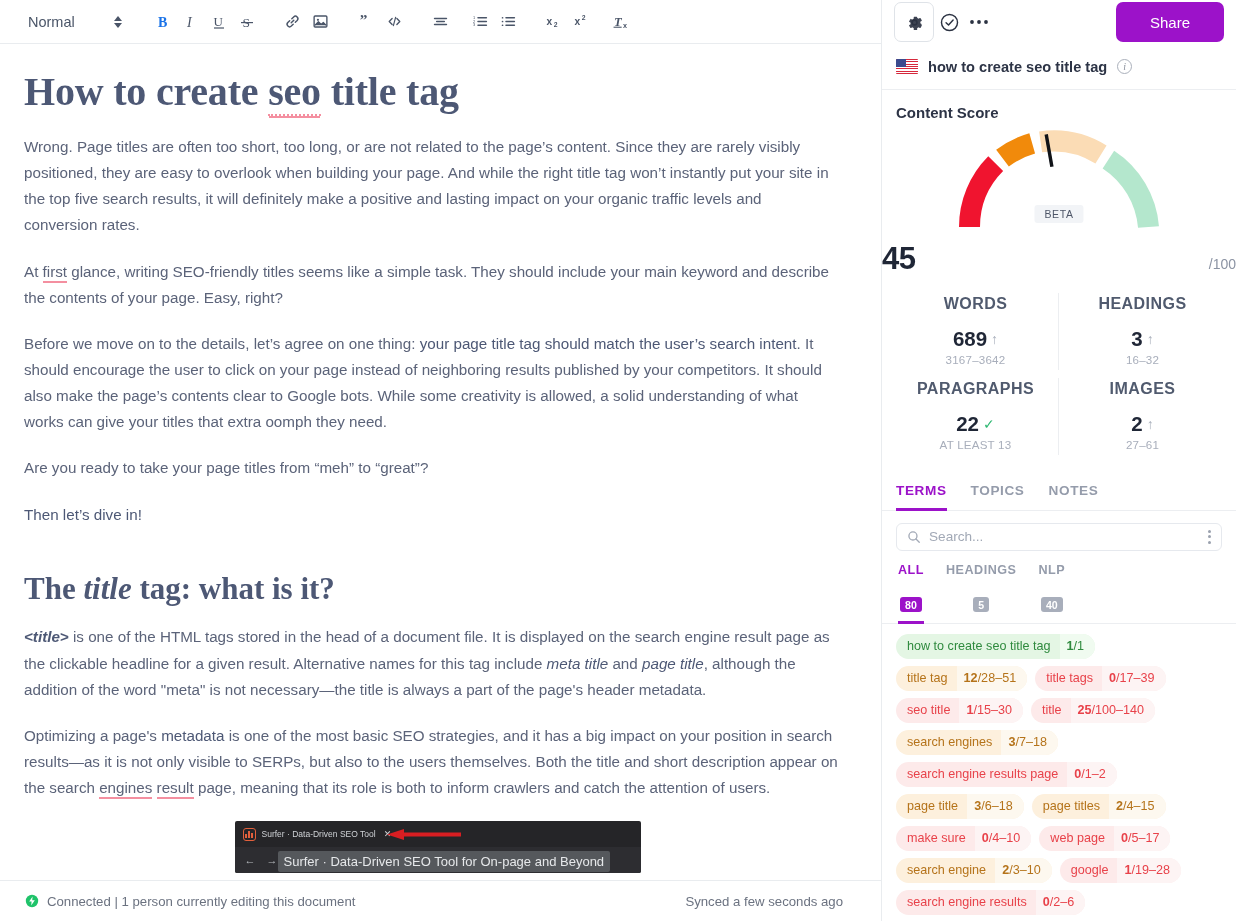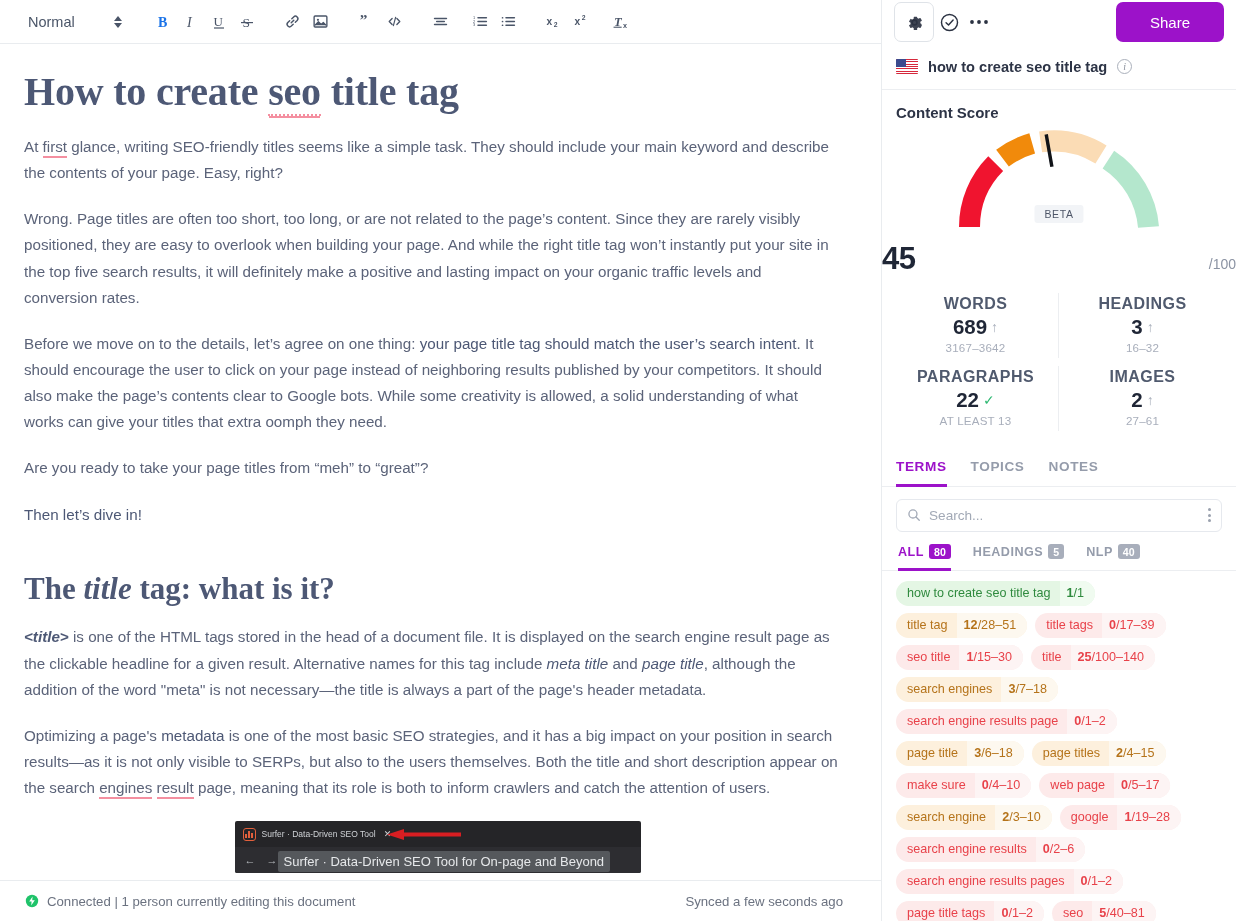--- a/index.html
+++ b/index.html
@@ -176,21 +176,21 @@
 
   .stats {
     display: grid; grid-template-columns: 1fr 1fr;
     margin-top: 12px; padding: 0 10px;
   }
   .stat { text-align: center; padding: 6px 0 8px 0; position: relative; }
   .stat:nth-child(odd)::after {
     content:""; position:absolute; right:0; top:4px; bottom:4px; width:1px; background:#eceef1;
   }
   .st-label { font-size: 16px; letter-spacing: 0.45px; color: #505a6e; font-weight: 700;}
-  .st-main { display:flex; align-items:center; justify-content:center; gap:4px; margin-top:2px;}
+  .st-main { display:flex; align-items:center; justify-content:center; gap:4px; margin-top:14px;}
   .st-val { font-size: 20.5px; font-weight: 700; color: #1f2636; }
   .st-range { font-size: 11.6px; color: #a8aebb; margin-top: 2px; letter-spacing:0.2px;}
   .arrow-up { color:#a8aebb; font-size: 14px; line-height:1; }
   .check-ok { color:#2eb872; font-size: 14px; line-height:1; }
 
   .tabs {
     display:flex; gap: 24px; padding: 14px 14px 0 14px;
     border-bottom: 1px solid #eceef1; margin-top: 10px;
   }
   .tab {
@@ -208,22 +208,22 @@
     flex:1; border: none; outline: none; font-size: 13.6px; color: #2d3446;
     font-family: "Liberation Sans", sans-serif; background: transparent;
   }
   .search-box input::placeholder { color: #a2a9b6; }
   .vdots { color:#9aa1ae; font-size:15px; line-height:0.5; letter-spacing:0;
      display:flex; flex-direction:column; gap:2.5px; cursor:pointer; }
   .vdots i { width:3px;height:3px;background:#9aa1ae;border-radius:50%; display:block;}
 
   .filters { display:flex; gap: 22px; padding: 12px 14px 0 16px;
      border-bottom: 1px solid #eceef1; }
-  .filter { display:flex; align-items:center; gap: 5px; cursor:pointer;
-     padding-bottom: 9px; border-bottom: 3px solid transparent; margin-bottom:-1.5px;}
+  .filter { display:flex; align-items:center; gap: 20px; cursor:pointer;
+     padding-bottom: 9px; border-bottom: 3px solid transparent; margin-bottom:-1.5px;flex-direction:column;}
   .filter .fl-label { font-size: 12.6px; letter-spacing:0.5px; font-weight:700; color:#959cab;}
   .filter .fl-count { font-size: 10.6px; font-weight:700; color:#fff; background:#a8aebb;
      border-radius:3px; padding: 1.5px 5px; }
   .filter.sel .fl-label { color:#9c12c9; }
   .filter.sel { border-bottom-color:#9c12c9; }
   .filter.sel .fl-count { background:#9c12c9; }
 
   .terms { padding: 10px 10px 0 14px; display:flex; flex-wrap:wrap;
      gap: 7px 8px; align-content:flex-start; overflow:hidden; }
   .pill {
@@ -360,23 +360,23 @@
             <text x="1" y="14" font-family="Liberation Serif, serif" font-size="14" font-style="italic" font-weight="700" fill="currentColor">T</text>
             <text x="11" y="17" font-family="Liberation Sans, sans-serif" font-size="8" font-weight="700" fill="currentColor">x</text>
             <rect x="0.5" y="15.2" width="9" height="1.2" fill="currentColor"></rect>
           </svg>
       </div>
     </div>
 
     <div class="doc">
       <h1><span>How to create </span><span class="spell-dot">seo</span><span> title tag</span></h1>
 
+      <p>Wrong. Page titles are often too short, too long, or are not related to the page’s content. Since they are rarely visibly positioned, they are easy to overlook when building your page. And while the right title tag won’t instantly put your site in the top five search results, it will definitely make a positive and lasting impact on your organic traffic levels and conversion rates.</p>
+
       <p><span>At </span><span class="spell">first</span><span> glance, writing SEO-friendly titles seems like a simple task. They should include your main keyword and describe the contents of your page. Easy, right?</span></p>
-
-      <p>Wrong. Page titles are often too short, too long, or are not related to the page’s content. Since they are rarely visibly positioned, they are easy to overlook when building your page. And while the right title tag won’t instantly put your site in the top five search results, it will definitely make a positive and lasting impact on your organic traffic levels and conversion rates.</p>
 
       <p><span>Before we move on to the details, let’s agree on one thing: </span><b>your page title tag should match the user’s search intent</b><span>. It should encourage the user to click on your page instead of neighboring results published by your competitors. It should also make the page’s contents clear to Google bots. While some creativity is allowed, a solid understanding of what works can give your titles that extra oomph they need.</span></p>
 
       <p>Are you ready to take your page titles from “meh” to “great”?</p>
 
       <p><b>Then let’s dive in!</b></p>
 
       <h2><span>The </span><em>title</em><span> tag: what is it?</span></h2>
 
       <p><span class="code-tag">&lt;title&gt;</span><span> is one of the HTML tags stored in the head of a document file. It is displayed on the search engine result page as the clickable headline for a given result. Alternative names for this tag include </span><b><i>meta title</i></b><span> and </span><b><i>page title</i></b><span>, although the addition of the word "meta" is not necessary—the title is always a part of the page's header metadata.</span></p>

